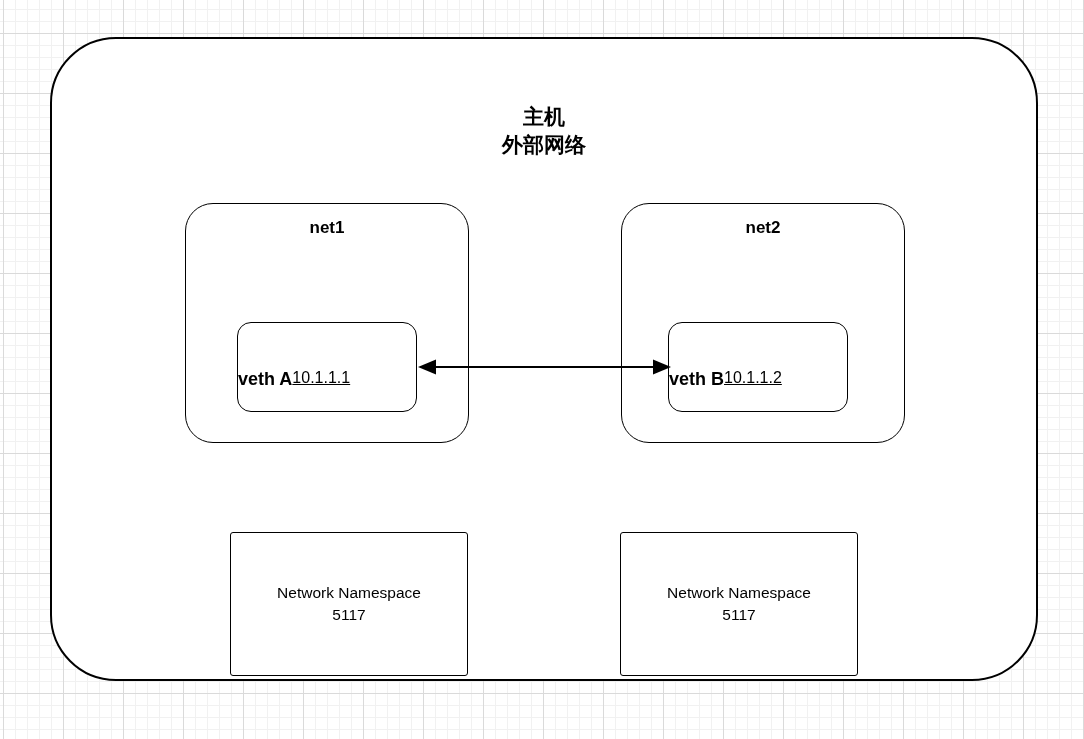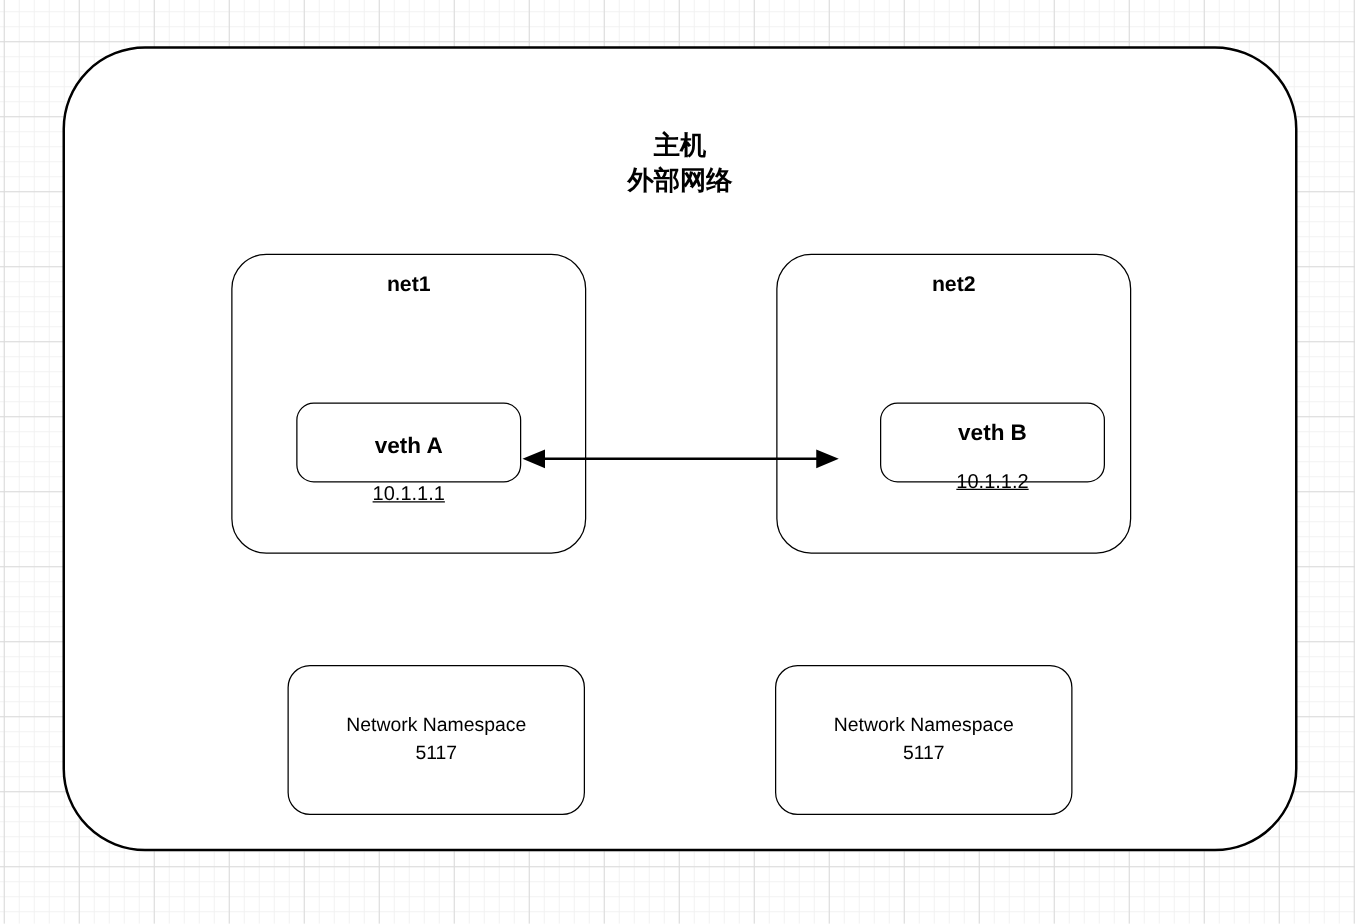--- a/index.html
+++ b/index.html
@@ -55,46 +55,46 @@
   .net-box.right { left: 621px; }
   .net-label {
     display: block;
     margin-top: 14px;
     font-weight: bold;
     font-size: 17px;
   }
   
   .veth-box {
     top: 322px;
-    width: 180px; height: 64px;
+    width: 180px; height: 90px;
     border-radius: 14px;
     text-align: center;
     display: flex;
-    flex-direction: column;
+    flex-direction: row;
     align-items: center;
   }
   .veth-box.left  { left: 237px; }
-  .veth-box.right { left: 704px; justify-content: center; }
+  .veth-box.right { left: 668px; }
   .veth-name {
     margin-top: 23px;
     font-weight: bold;
     font-size: 18px;
     line-height: 20px;
   }
   .veth-ip {
     margin-top: 21px;
     font-size: 16px;
     line-height: 18px;
     text-decoration: underline;
   }
   
   .ns-box {
     top: 532px;
-    width: 238px; height: 120px;
-    border-radius: 18px;
+    width: 238px; height: 144px;
+    border-radius: 3px;
     display: flex;
     flex-direction: column;
     align-items: center;
     justify-content: center;
     text-align: center;
     font-size: 15.5px;
     line-height: 22px;
   }
   .ns-box.left  { left: 230px; }
   .ns-box.right { left: 620px; }

